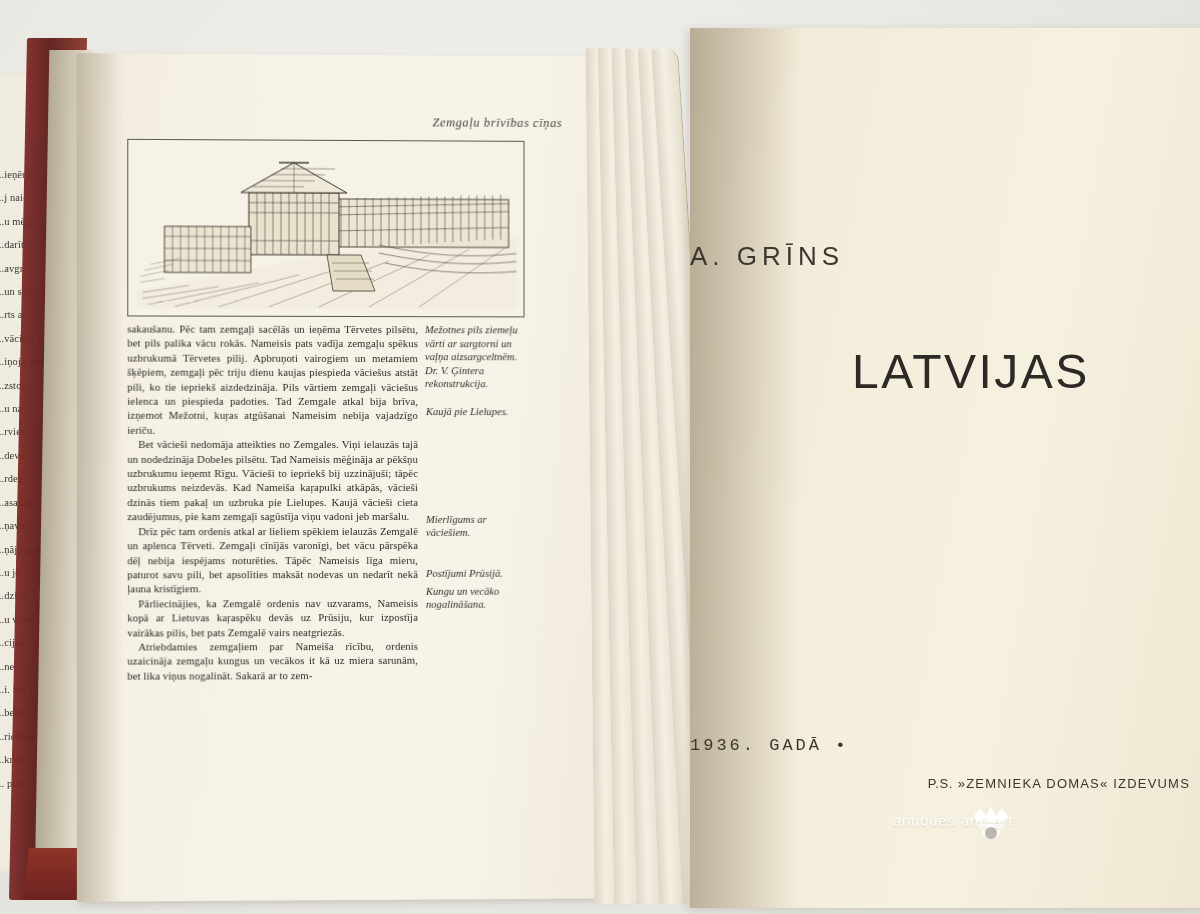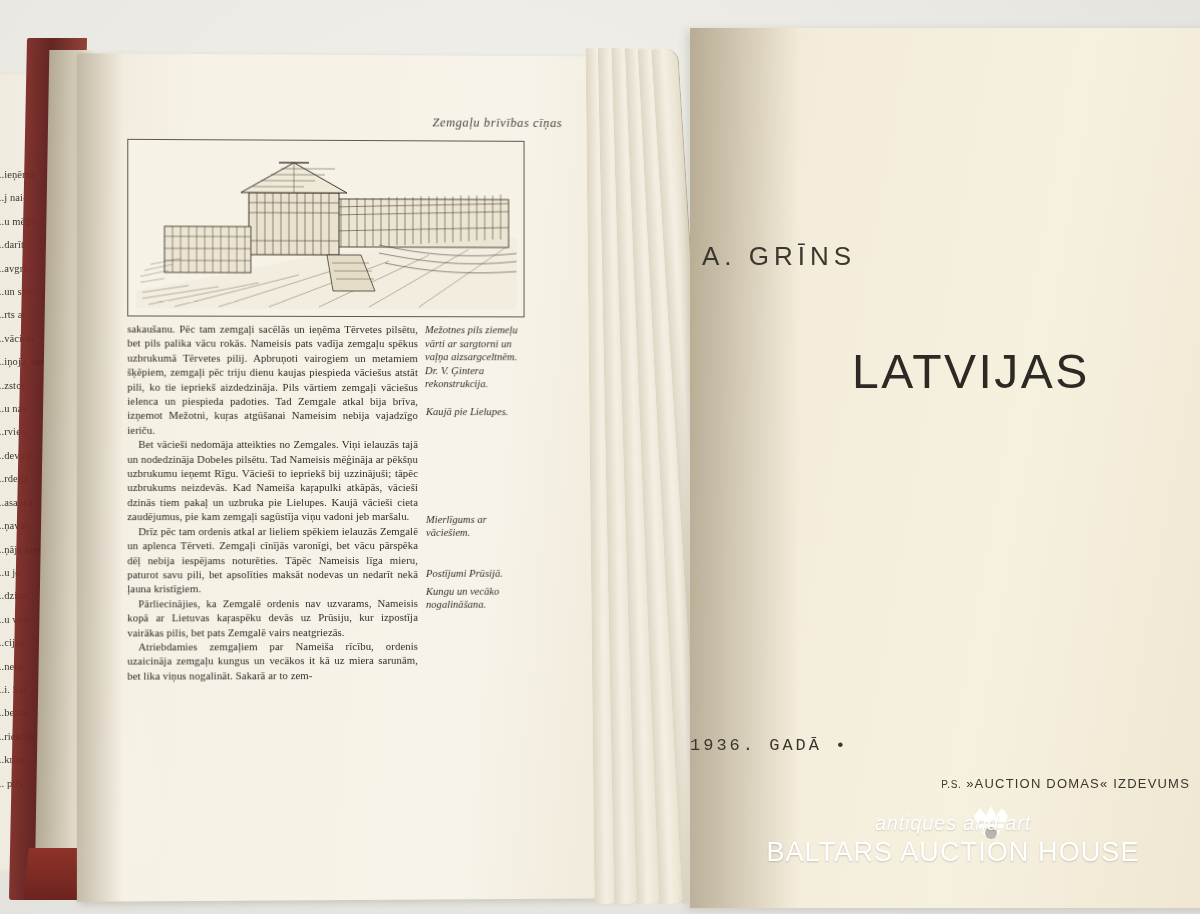--- a/index.html
+++ b/index.html
@@ -202,21 +202,21 @@
   }
   .leaf-right::before {
     content: "";
     position: absolute;
     left: 0; top: 0; bottom: 0; width: 110px;
     background: linear-gradient(90deg, rgba(120,104,74,.45), rgba(120,104,74,0));
   }
 
   .title-author {
     position: absolute;
-    left: 12px;
+    left: 0px;
     top: 213px;
     width: 400px;
     font-size: 26px;
     letter-spacing: 5px;
     color: #3b372f;
     font-family: "Liberation Sans", sans-serif;
   }
   .title-main {
     position: absolute;
     left: 118px;
@@ -243,21 +243,21 @@
     position: absolute;
     left: 120px;
     top: 748px;
     width: 380px;
     font-size: 13px;
     letter-spacing: 1.2px;
     color: #3b372f;
     font-family: "Liberation Sans", sans-serif;
     text-align: right;
   }
-  .title-publisher .ps { font-size: 10px; letter-spacing: .6px; }
+  .title-publisher .ps { font-size: 13px; letter-spacing: .6px; }
 
   
   .board-bottom {
     position: absolute;
     left: 36px;
     top: 828px;
     width: 90px;
     height: 52px;
     background: linear-gradient(180deg, #8e3328 0%, #6d2320 100%);
     transform: skewX(-6deg);
@@ -270,25 +270,24 @@
     top: 812px;
     width: 470px;
     height: 80px;
     color: #ffffff;
     text-align: center;
     font-family: "Liberation Sans", sans-serif;
     text-shadow: 0 1px 2px rgba(0,0,0,.18);
     pointer-events: none;
   }
   .wm-small {
-    font-size: 20px;
+    font-size: 15px;
     letter-spacing: .8px;
-    font-style: italic;
     opacity: .95;
-    margin-bottom: 2px;
+    margin-bottom: 16px;
   }
   .wm-big {
     font-size: 27px;
     letter-spacing: 1.1px;
     font-weight: 400;
     white-space: nowrap;
   }
   .wm-mark {
     position: absolute;
     left: 246px;
@@ -435,30 +434,29 @@
     </div>
 
     <div class="leaf-right">
       <div class="title-author">A. GRĪNS</div>
       <div class="title-main">
         <div>LATVIJAS</div>
       </div>
       <div class="title-year">1936. GADĀ •</div>
       <div class="title-publisher">
         <span class="ps">P.S.</span>
-        <span>»AUCTION DOMAS« IZDEVUMS</span>
+        <span>»ZEMNIEKA DOMAS« IZDEVUMS</span>
       </div>
     </div>
   </div>
 
   <div class="watermark">
     <div class="wm-mark">
       <svg width="54" height="46" viewBox="0 0 54 46">
         <path d="M10 16 L16 8 L22 16 L27 6 L32 16 L38 8 L44 16 L42 22 L12 22 Z" fill="#ffffff" opacity=".95"></path>
         <rect x="14" y="24" width="26" height="4" rx="2" fill="#ffffff" opacity=".95"></rect>
         <path d="M18 30 C18 40 36 40 36 30 Z" fill="#ffffff" opacity=".95"></path>
         <circle cx="27" cy="33" r="6" fill="#b9b6b0"></circle>
       </svg>
     </div>
     <div class="wm-small">antiques and art</div>
-    <div class="wm-big">BALTARS AUCTION HOUSE</div>
   </div>
 </div>
 
 </body></html>

